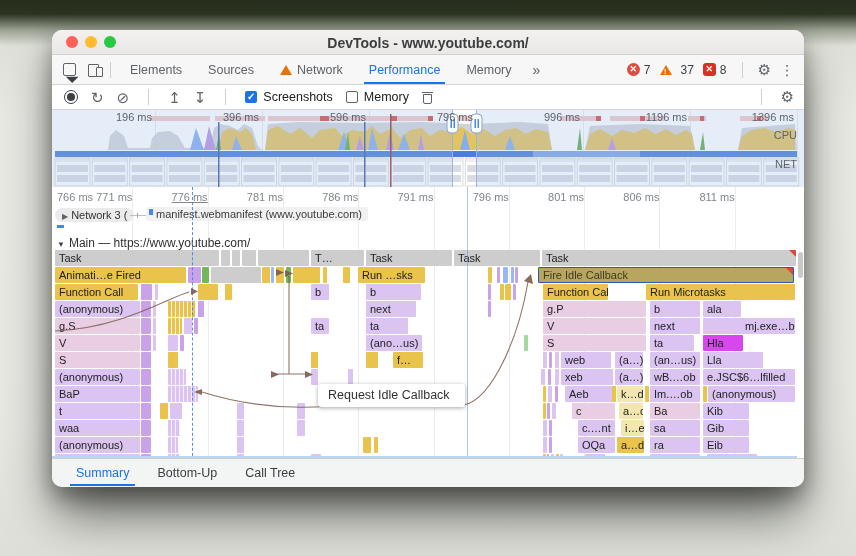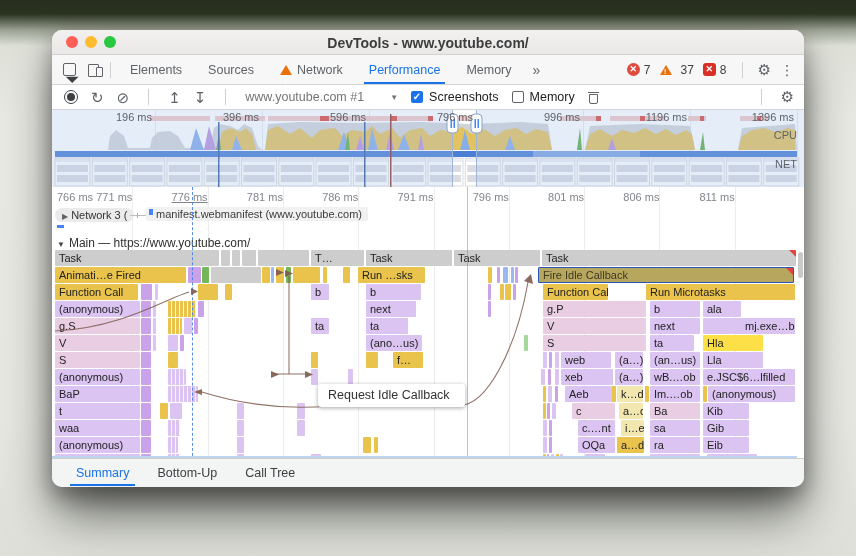--- a/index.html
+++ b/index.html
@@ -142,24 +142,20 @@
     <div class="abs toolbar">
       <span class="rec">
           <i></i>
         </span>
       <span class="ticon">↻</span>
       <span class="ticon">⊘</span>
       <span class="vdiv"></span>
       <span class="ticon">↥</span>
       <span class="ticon">↧</span>
       <span class="vdiv"></span>
-      <span class="selbox">
-          <span>www.youtube.com #1</span>
-          <span class="caret">▼</span>
-        </span>
       <span class="chk">
           <span class="box on">✓</span>
           <span>Screenshots</span>
         </span>
       <span class="chk">
           <span class="box off"></span>
           <span>Memory</span>
         </span>
       <span class="gc">
           <b></b>
@@ -511,21 +507,21 @@
         <div class="bar" style="left: 651px; top: 68px; width: 92px; background: rgb(219, 195, 242); padding-left: 42px;">mj.exe…backs_</div>
         <div class="bar" style="left: 3px; top: 85px; width: 85px; background: rgb(233, 205, 226);">V</div>
         <div class="bar nolbl" style="left: 89px; top: 85px; width: 10px; background: rgb(201, 162, 234);"></div>
         <div class="bar nolbl" style="left: 101px; top: 85px; width: 3px; background: rgb(219, 195, 242);"></div>
         <div class="bar nolbl" style="left: 116px; top: 85px; width: 10px; background: rgb(219, 195, 242);"></div>
         <div class="bar nolbl" style="left: 128px; top: 85px; width: 4px; background: rgb(201, 162, 234);"></div>
         <div class="bar" style="left: 314px; top: 85px; width: 56px; background: rgb(219, 195, 242);">(ano…us)</div>
         <div class="bar nolbl" style="left: 472px; top: 85px; width: 4px; background: rgb(165, 217, 155);"></div>
         <div class="bar" style="left: 491px; top: 85px; width: 103px; background: rgb(233, 205, 226);">S</div>
         <div class="bar" style="left: 598px; top: 85px; width: 44px; background: rgb(219, 195, 242);">ta</div>
-        <div class="bar" style="left: 651px; top: 85px; width: 60px; background: #fde047;">Hla</div>
+        <div class="bar" style="left: 651px; top: 85px; width: 40px; background: #d946ef;">Hla</div>
         <div class="bar" style="left: 3px; top: 102px; width: 85px; background: rgb(233, 205, 226);">S</div>
         <div class="bar nolbl" style="left: 89px; top: 102px; width: 10px; background: rgb(201, 162, 234);"></div>
         <div class="bar nolbl" style="left: 116px; top: 102px; width: 10px; background: rgb(233, 195, 76);"></div>
         <div class="bar nolbl" style="left: 259px; top: 102px; width: 7px; background: rgb(233, 195, 76);"></div>
         <div class="bar nolbl" style="left: 314px; top: 102px; width: 12px; background: rgb(233, 195, 76);"></div>
         <div class="bar" style="left: 341px; top: 102px; width: 30px; background: rgb(233, 195, 76);">f…</div>
         <div class="bar nolbl" style="left: 491px; top: 102px; width: 4px; background: rgb(219, 195, 242);"></div>
         <div class="bar nolbl" style="left: 497px; top: 102px; width: 3px; background: rgb(201, 162, 234);"></div>
         <div class="bar nolbl" style="left: 503px; top: 102px; width: 4px; background: rgb(219, 195, 242);"></div>
         <div class="bar" style="left: 509px; top: 102px; width: 50px; background: rgb(219, 195, 242);">web</div>

